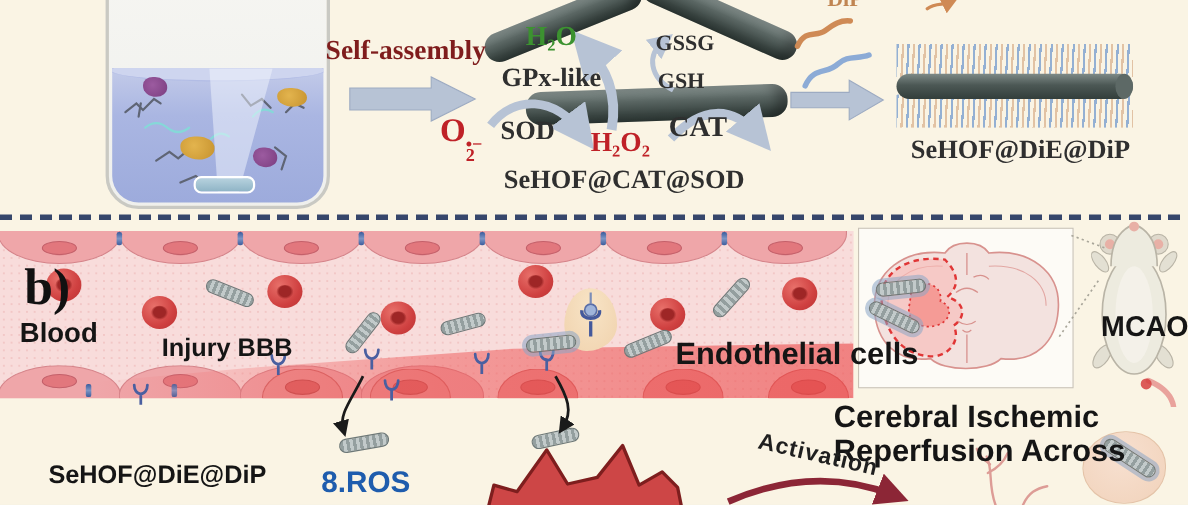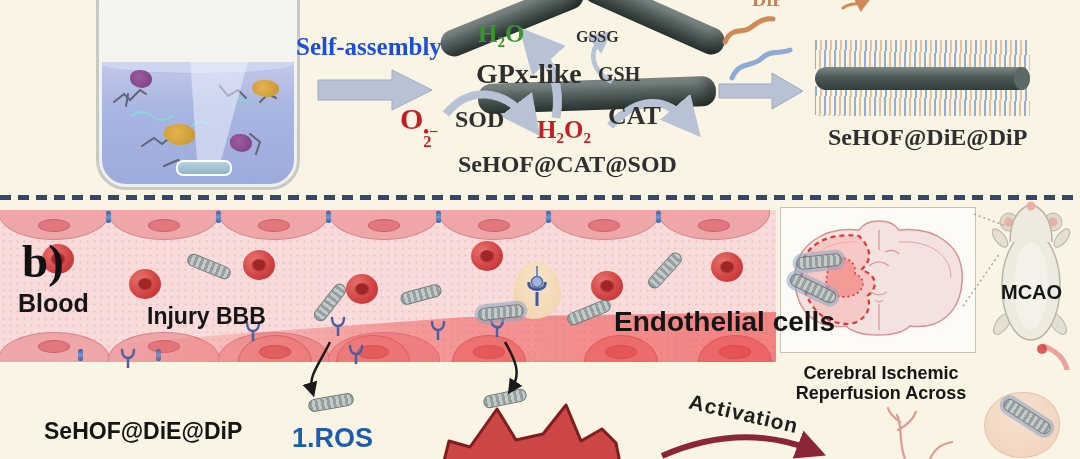--- a/index.html
+++ b/index.html
@@ -140,24 +140,24 @@
     <path d="M556,118 C562,84 550,62 534,44" fill="none" stroke="#b7c3d5" stroke-width="9" marker-end="url(#mblue)"></path>
     <path d="M612,82 C590,70 588,50 603,38" fill="none" stroke="#b7c3d5" stroke-width="4.5" marker-end="url(#mblue)"></path>
     <path d="M610,126 C638,96 666,96 688,122" fill="none" stroke="#b7c3d5" stroke-width="8" marker-end="url(#mblue)"></path>
 
     <path d="M725,42 C732,26 742,34 750,28 C758,22 764,18 773,19" fill="none" stroke="#cf8a55" stroke-width="5" stroke-linecap="round"></path>
     <path d="M732,78 C740,60 752,68 762,58 C770,50 780,54 790,50" fill="none" stroke="#8cabd6" stroke-width="5" stroke-linecap="round"></path>
     <path d="M843,8 C850,2 858,5 864,2" fill="none" stroke="#cf8a55" stroke-width="3" stroke-linecap="round" marker-end="url(#morange)"></path>
   </svg>
 
   <div class="abs serifb" style="left:752px;top:-12px;font-size:20px;color:#c08552">DiP</div>
-  <div class="abs serifb" style="left:296px;top:33px;font-size:25px;color:#1d4ed8">Self-assembly</div>
+  <div class="abs serifb" style="left:296px;top:33px;font-size:25px;color:#7f1d1d">Self-assembly</div>
   <div class="abs serifb green" style="left:478px;top:20px;font-size:25px">H₂O</div>
-  <div class="abs serifb" style="left:576px;top:28px;font-size:16px">GSSG</div>
-  <div class="abs serifb" style="left:476px;top:58px;font-size:28px">GPx-like</div>
+  <div class="abs serifb" style="left:596px;top:28px;font-size:20px">GSSG</div>
+  <div class="abs serifb" style="left:456px;top:58px;font-size:24px">GPx-like</div>
   <div class="abs serifb" style="left:598px;top:63px;font-size:20px">GSH</div>
   <div class="abs serifb redtxt" style="left:400px;top:102px;font-size:30px">
     <span>O</span><span class="stack">
         <span>•−</span>
         <span>2</span>
       </span>
   </div>
   <div class="abs serifb" style="left:455px;top:106px;font-size:24px">SOD</div>
   <div class="abs serifb redtxt" style="left:537px;top:116px;font-size:25px">H₂O₂</div>
   <div class="abs serifb" style="left:608px;top:101px;font-size:26px">CAT</div>
@@ -337,21 +337,21 @@
       <path d="M900,224 C893,219 889,214 888,210"></path>
       <path d="M930,261 C935,250 942,246 952,244"></path>
     </g>
   </svg>
 
   <div class="abs serifb" style="left:22px;top:234px;font-size:47px;color:#111">b)</div>
   <div class="abs sansb" style="left:18px;top:289px;font-size:25px">Blood</div>
   <div class="abs sansb" style="left:147px;top:303px;font-size:23px">Injury BBB</div>
   <div class="abs sansb" style="left:614px;top:306px;font-size:28px">Endothelial cells</div>
   <div class="abs sansb" style="left:44px;top:418px;font-size:23px">SeHOF@DiE@DiP</div>
-  <div class="abs sansb bluetxt" style="left:292px;top:423px;font-size:27px">1.ROS</div>
-  <div class="abs sansb" style="left:1001px;top:281px;font-size:20px">MCAO</div>
-  <div class="abs sansb" style="left:785px;top:363px;width:192px;text-align:center;font-size:18px;line-height:1.12">
+  <div class="abs sansb bluetxt" style="left:292px;top:423px;font-size:27px">8.ROS</div>
+  <div class="abs sansb" style="left:1001px;top:281px;font-size:26px">MCAO</div>
+  <div class="abs sansb" style="left:758px;top:363px;width:192px;text-align:center;font-size:28px;line-height:1.12">
     <div>Cerebral Ischemic</div>
     <div>Reperfusion Across</div>
   </div>
   <div class="abs sansb" style="left:688px;top:402px;font-size:21px;letter-spacing:1px;transform:rotate(13deg);color:#1f1f1f">Activation</div>
 
 </div>
 
 </body></html>

